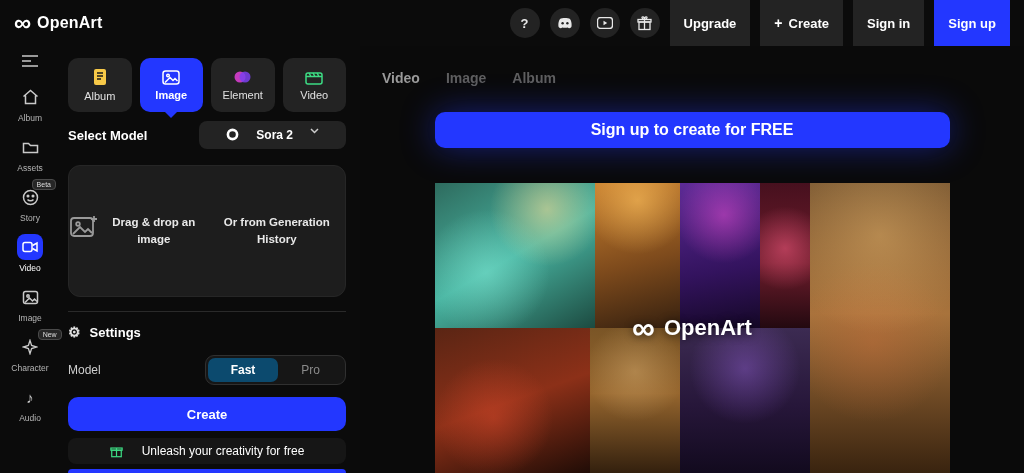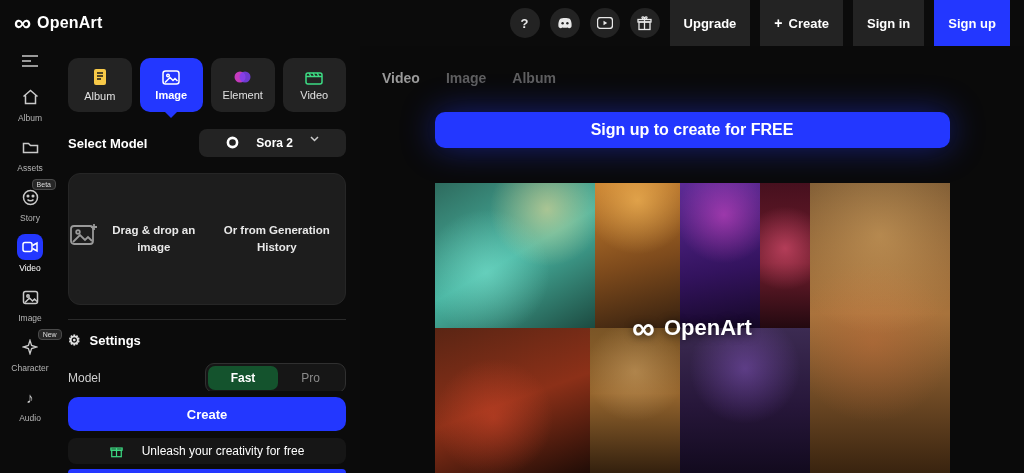--- a/index.html
+++ b/index.html
@@ -30,37 +30,37 @@
   .nav-item.active { color:#fff; }
   .badge { position:absolute; top:-5px; right:-13px; background:#262626; border:1px solid #4a4a4a; color:#ddd; font-size:7px; padding:1px 4px; border-radius:4px; white-space:nowrap; }
 
   
   .panel { width:300px; flex:none; padding:12px 14px 0 8px; position:relative; }
   .ptabs { display:flex; gap:8px; }
   .ptab { flex:1; height:54px; background:#232323; border-radius:10px; display:flex; flex-direction:column; align-items:center; justify-content:center; gap:4px; font-size:11px; color:#e0e0e0; position:relative; cursor:pointer; }
   .ptab.active { background:#2337ff; color:#fff; font-weight:bold; }
   .ptab.active::after { content:""; position:absolute; bottom:-6px; left:50%; transform:translateX(-50%); border:6px solid transparent; border-top-color:#2337ff; border-bottom:none; }
 
-  .model-row { display:flex; justify-content:space-between; align-items:center; margin-top:17px; }
+  .model-row { display:flex; justify-content:space-between; align-items:center; margin-top:9px; }
   .model-label { font-size:13px; font-weight:bold; }
   .dropdown { display:flex; align-items:flex-start; gap:17px; background:#232323; padding:7px 27px; border-radius:8px; font-size:12px; font-weight:bold; cursor:pointer; }
 
   .dropzone { margin-top:16px; height:132px; background:#1d1d1d; border-radius:12px; display:flex; flex-direction:row; align-items:center; justify-content:center; text-align:center; cursor:pointer; border:1px solid #262626; }
   .dz-line { font-size:11.5px; font-weight:bold; color:#e8e8e8; line-height:17px; }
   .dz-icon { margin-bottom:8px; }
 
   .divider { border-top:1px solid #2a2a2a; margin-top:14px; }
   .settings-h { display:flex; align-items:center; gap:9px; margin-top:12px; font-size:13px; font-weight:bold; }
   .gear { font-size:14px; color:#e0e0e0; }
 
   .setting-row { display:flex; justify-content:space-between; align-items:center; margin-top:15px; }
   .setting-label { font-size:12px; color:#cfcfcf; }
   .segmented { display:flex; background:#161616; border:1px solid #303030; border-radius:9px; padding:2px; }
   .seg { padding:5px 23px; font-size:12px; color:#8a8a8a; border-radius:7px; cursor:pointer; }
-  .seg.active { background:#14532d; color:#fff; font-weight:bold; }
+  .seg.active { background:#0c4a6e; color:#fff; font-weight:bold; }
   .seg.small { padding:5px 14px; }
 
   .panel-footer { position:absolute; left:8px; right:14px; bottom:0; background:#0b0b0b; padding-top:6px; }
   .create-btn { width:100%; height:34px; background:#2337ff; border:none; border-radius:10px; color:#fff; font-size:13px; font-weight:bold; cursor:pointer; }
   .free-btn { width:100%; height:26px; margin-top:7px; background:#161616; border:none; border-radius:8px; color:#fff; font-size:12px; display:flex; align-items:center; justify-content:center; gap:19px; cursor:pointer; }
   .partial-bar { height:4px; background:#2337ff; border-radius:4px 4px 0 0; margin-top:5px; }
 
   
   .main { flex:1; display:flex; flex-direction:column; align-items:center; background:#0a0a0a; }
   .main-tabs { align-self:flex-start; display:flex; gap:26px; padding:24px 0 0 22px; font-size:14px; font-weight:bold; }

